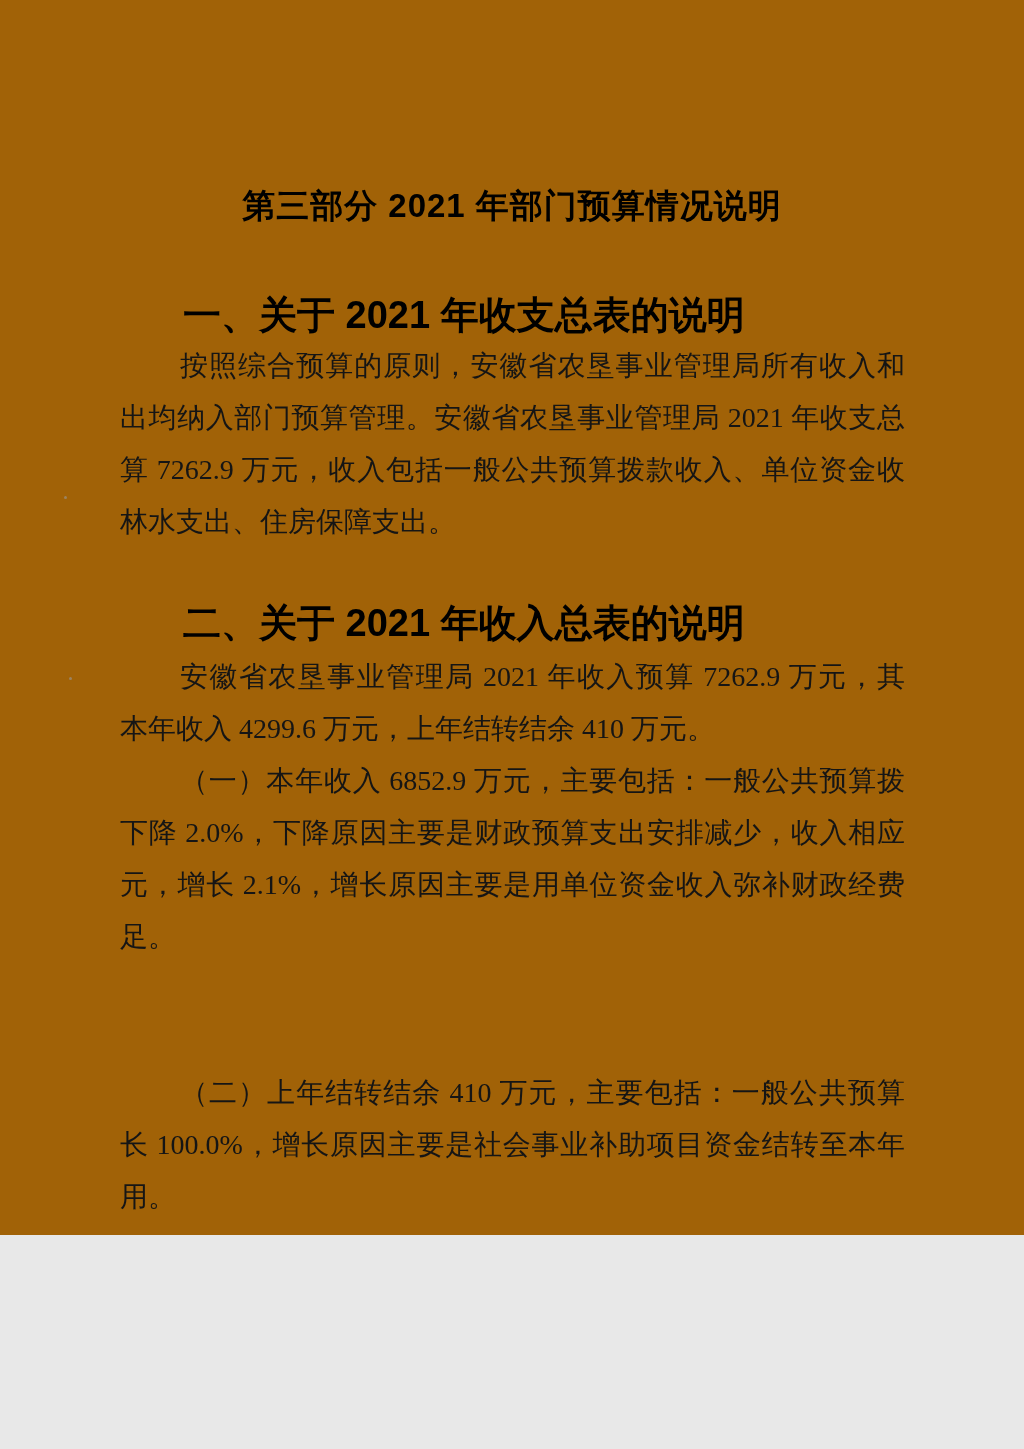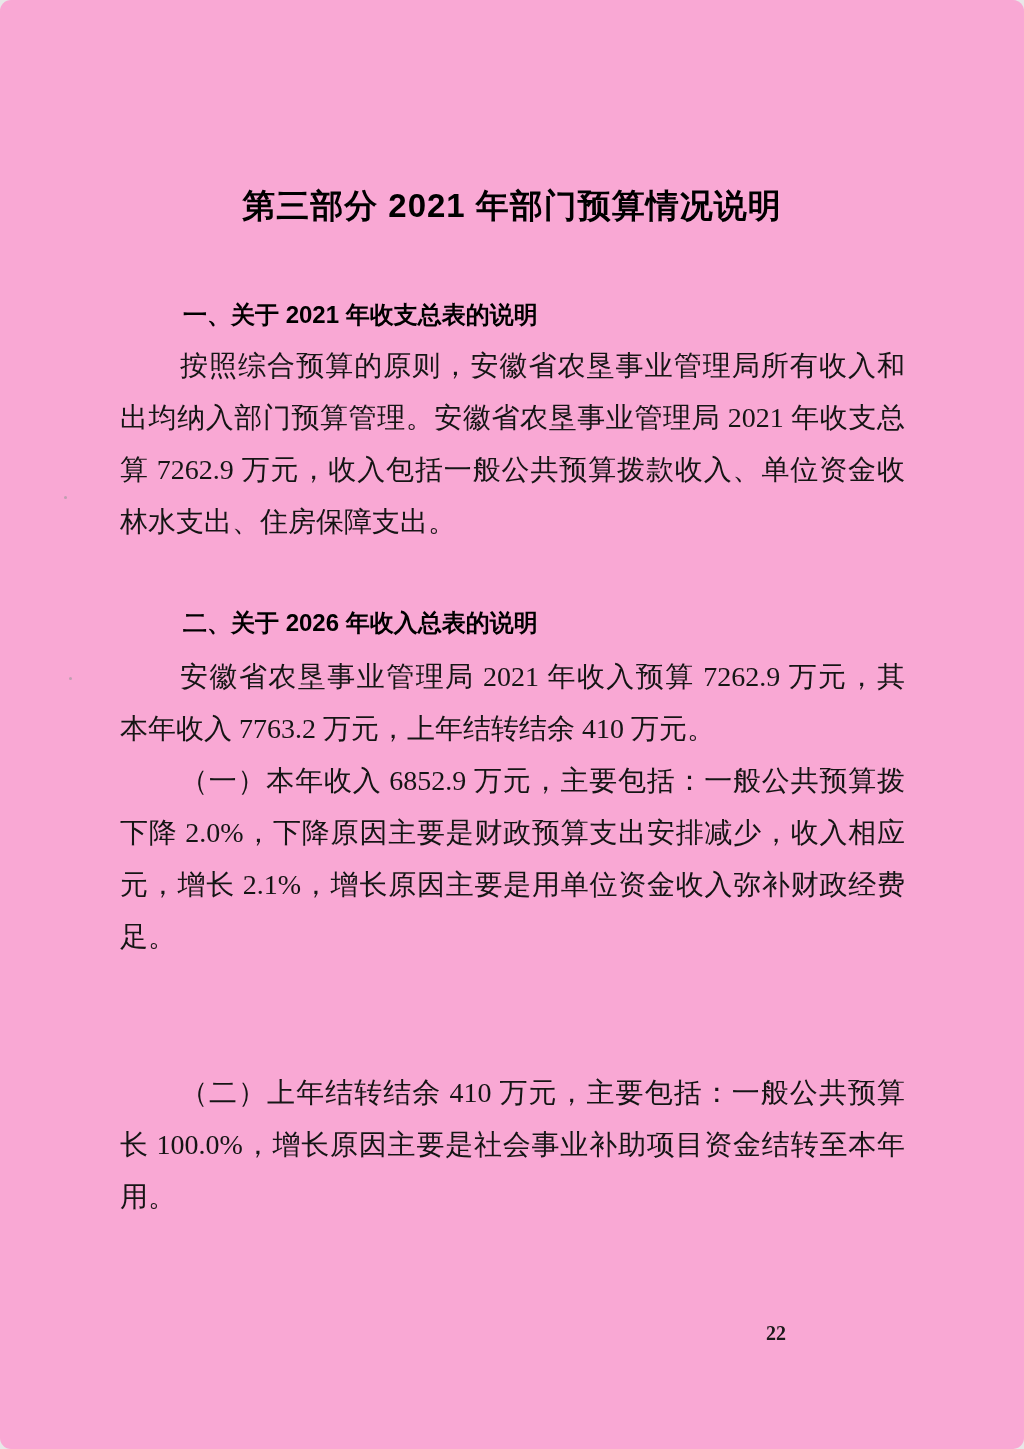--- a/index.html
+++ b/index.html
@@ -1,24 +1,23 @@
 <!DOCTYPE html>
 <html><head>
 <meta charset="utf-8">
 <style>
   html, body { margin: 0; padding: 0; background: #e8e8e8; }
   .page {
     position: relative;
     width: 1024px;
-    height: 1449px;
-    background: #f9a8d4;
+    height: 1235px;
+    background: #a16207;
     margin: 0 auto;
     overflow: hidden;
     color: #111111;
-    border-radius: 11px;
   }
   .doc-title {
     position: absolute;
     top: 186px;
     left: 0;
     width: 1024px;
     text-align: center;
     font-family: "Liberation Sans", "DejaVu Sans", sans-serif;
     font-weight: 700;
     font-size: 33px;
@@ -27,21 +26,21 @@
     color: #000000;
   }
   .heading {
     position: absolute;
     left: 120px;
     width: 785px;
     padding-left: 63px;
     box-sizing: border-box;
     font-family: "Liberation Sans", "DejaVu Sans", sans-serif;
     font-weight: 700;
-    font-size: 24px;
+    font-size: 38px;
     line-height: 34px;
     height: 34px;
     color: #000000;
     white-space: nowrap;
   }
   .para {
     position: absolute;
     left: 120px;
     width: 785px;
   }
@@ -86,25 +85,25 @@
 
   <div class="heading" style="top: 298px;">一、关于 2021 年收支总表的说明</div>
 
   <div class="para" style="top: 340px;">
     <div class="body-line indent">按照综合预算的原则，安徽省农垦事业管理局所有收入和支</div>
     <div class="body-line">出均纳入部门预算管理。安徽省农垦事业管理局 2021 年收支总预</div>
     <div class="body-line">算 7262.9 万元，收入包括一般公共预算拨款收入、单位资金收入、</div>
     <div class="body-line last">林水支出、住房保障支出。</div>
   </div>
 
-  <div class="heading" style="top: 606px;">二、关于 2026 年收入总表的说明</div>
+  <div class="heading" style="top: 606px;">二、关于 2021 年收入总表的说明</div>
 
   <div class="para" style="top: 651px;">
     <div class="body-line indent">安徽省农垦事业管理局 2021 年收入预算 7262.9 万元，其中，</div>
-    <div class="body-line last">本年收入 7763.2 万元，上年结转结余 410 万元。</div>
+    <div class="body-line last">本年收入 4299.6 万元，上年结转结余 410 万元。</div>
   </div>
 
   <div class="para" style="top: 755px;">
     <div class="body-line indent">（一）本年收入 6852.9 万元，主要包括：一般公共预算拨款</div>
     <div class="body-line">下降 2.0%，下降原因主要是财政预算支出安排减少，收入相应减</div>
     <div class="body-line">元，增长 2.1%，增长原因主要是用单位资金收入弥补财政经费不</div>
     <div class="body-line last">足。</div>
   </div>
 
   <div class="para" style="top: 1067px;">

